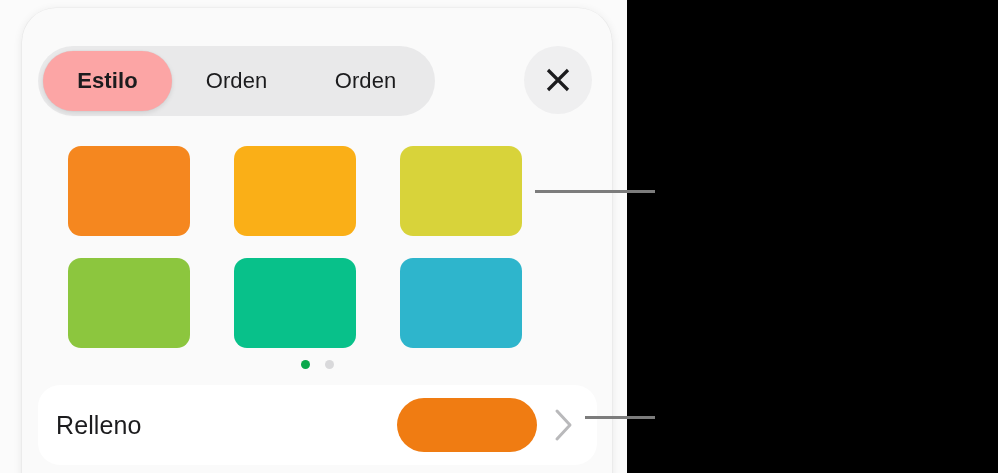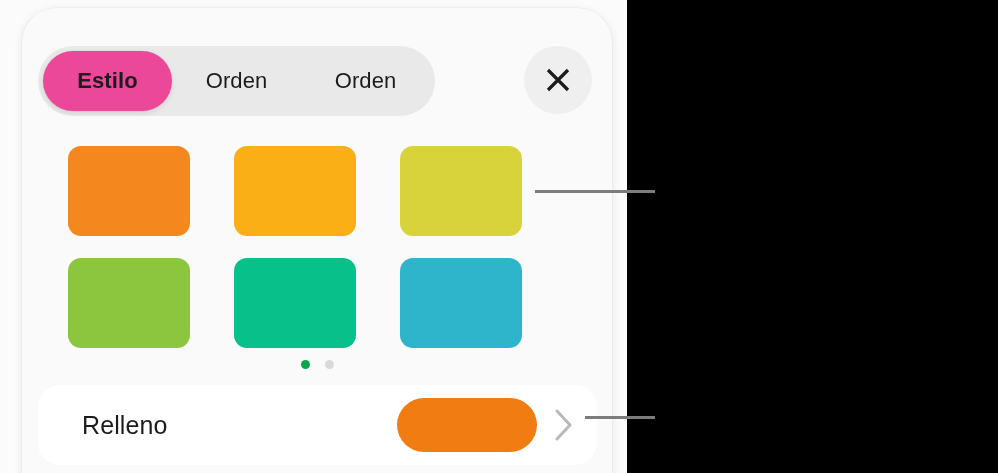--- a/index.html
+++ b/index.html
@@ -70,21 +70,21 @@
     display: flex;
     align-items: center;
     justify-content: center;
     font-size: 22px;
     color: #1c1c1e;
     letter-spacing: .1px;
     cursor: pointer;
     user-select: none;
   }
   .seg-item.selected {
-    background: #ec4899;
+    background: #fca5a5;
     font-weight: bold;
     box-shadow: 0 2px 5px rgba(0,0,0,0.10),
                 0 0 0 0.5px rgba(0,0,0,0.04);
   }
 
   .close-btn {
     position: absolute;
     left: 502px;
     top: 38px;
     width: 68px;
@@ -146,21 +146,21 @@
     top: 377px;
     width: 559px;
     height: 80px;
     background: #ffffff;
     border-radius: 22px;
     display: flex;
     align-items: center;
     cursor: pointer;
   }
   .fill-label {
-    margin-left: 44px;
+    margin-left: 18px;
     font-size: 25px;
     color: #1c1c1e;
     letter-spacing: .1px;
     flex: 1 1 auto;
   }
   .fill-pill {
     width: 140px;
     height: 54px;
     border-radius: 27px;
     margin-right: 16px;

